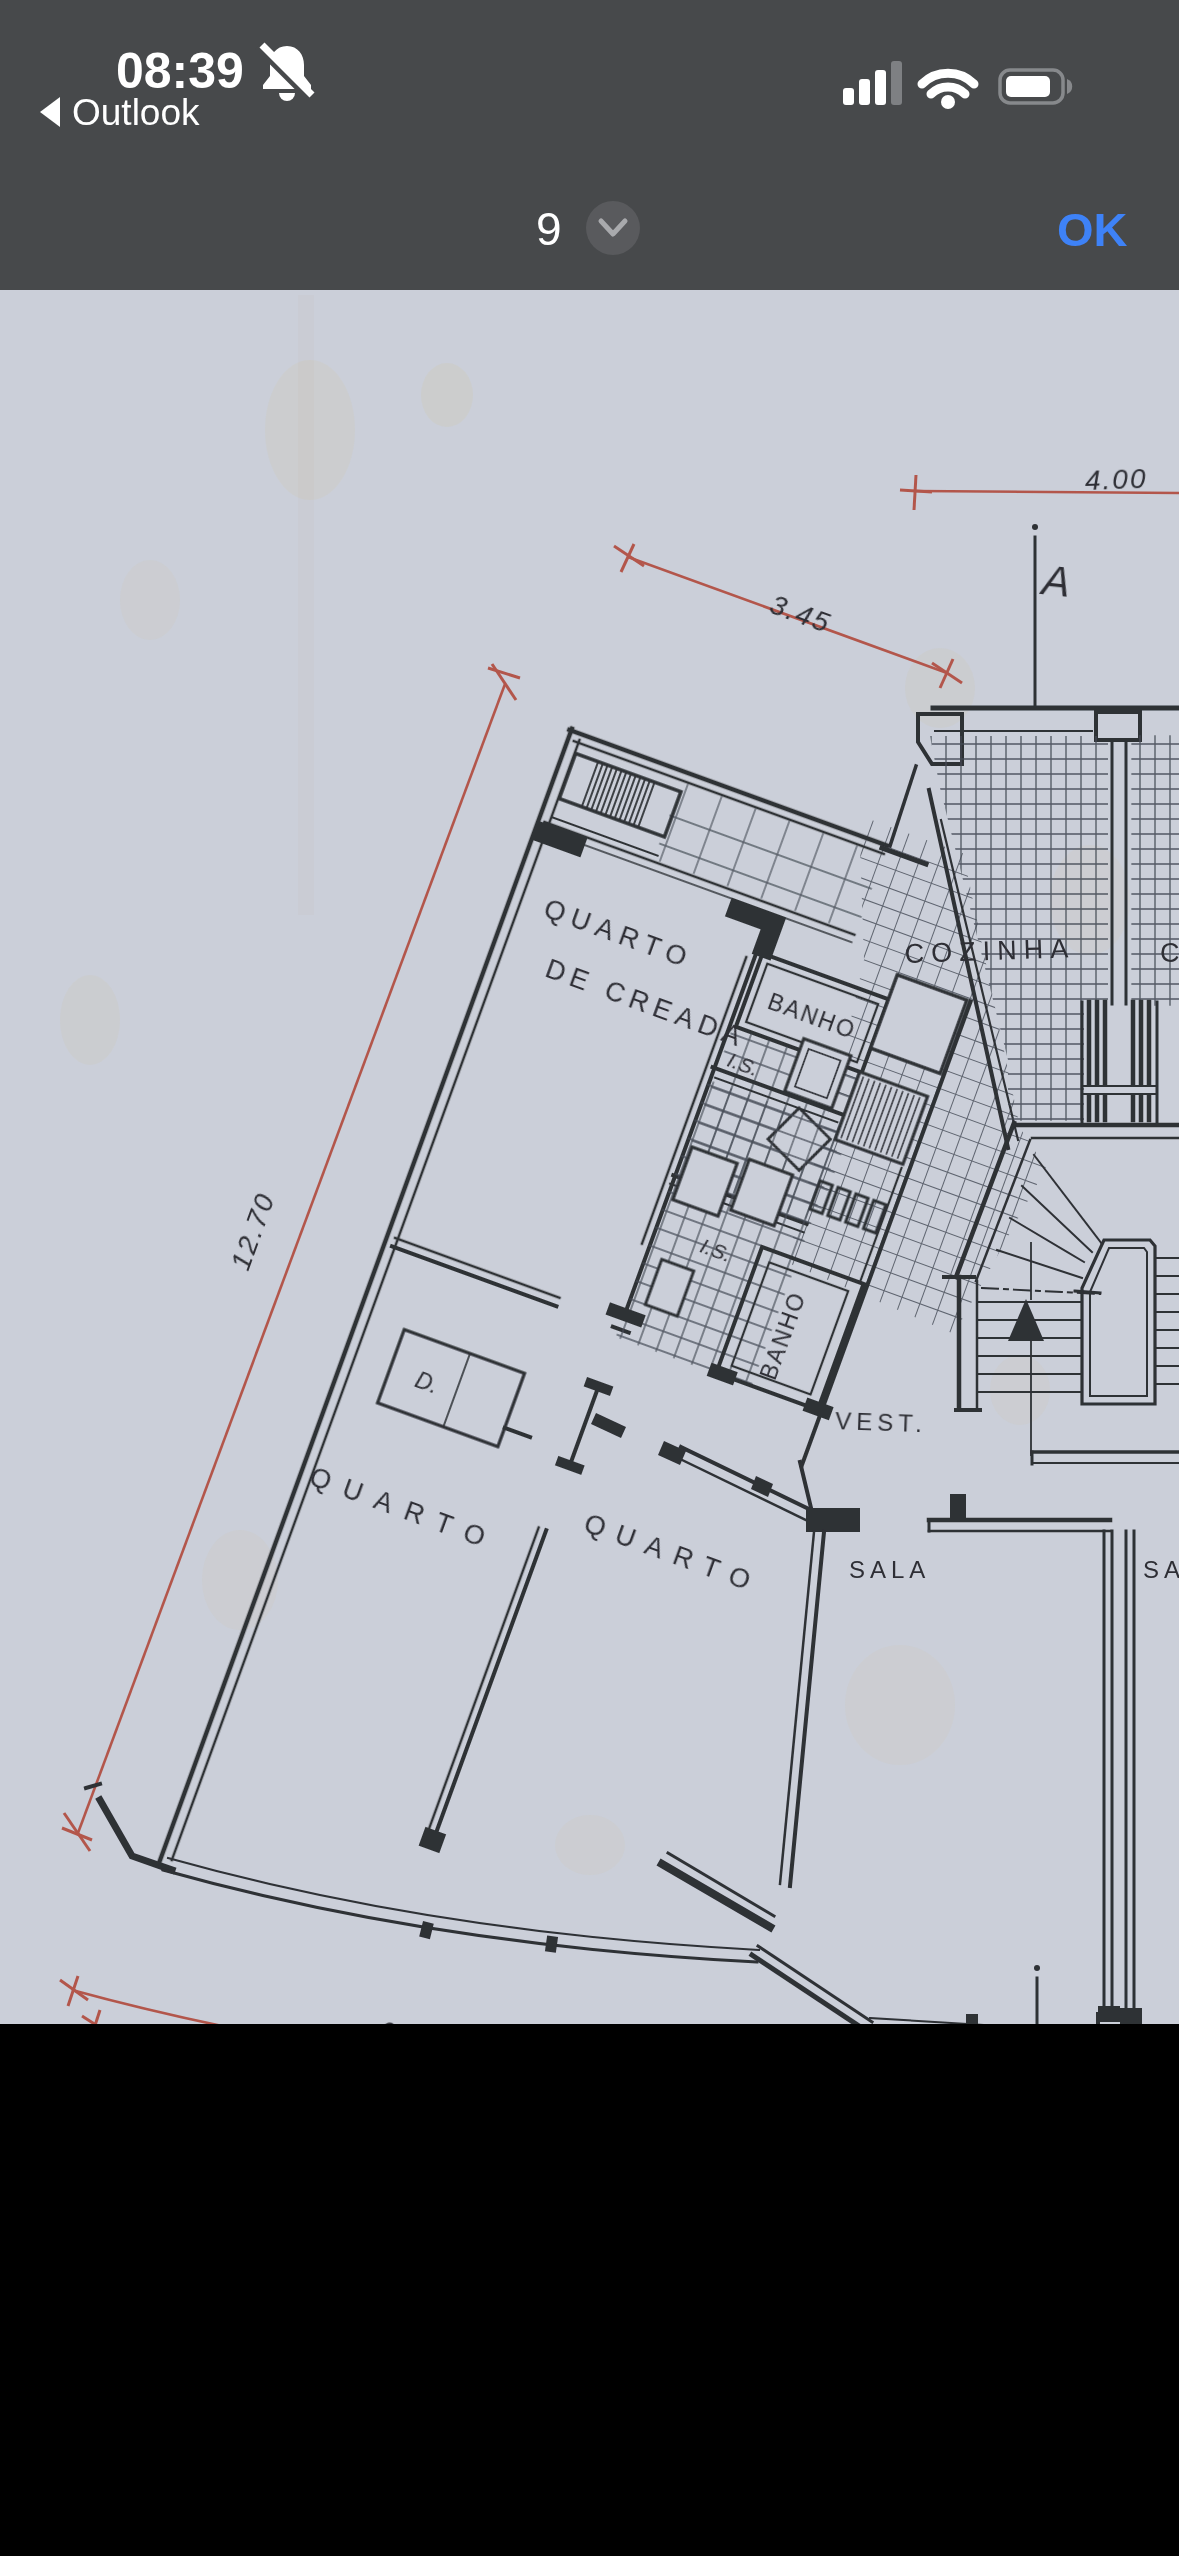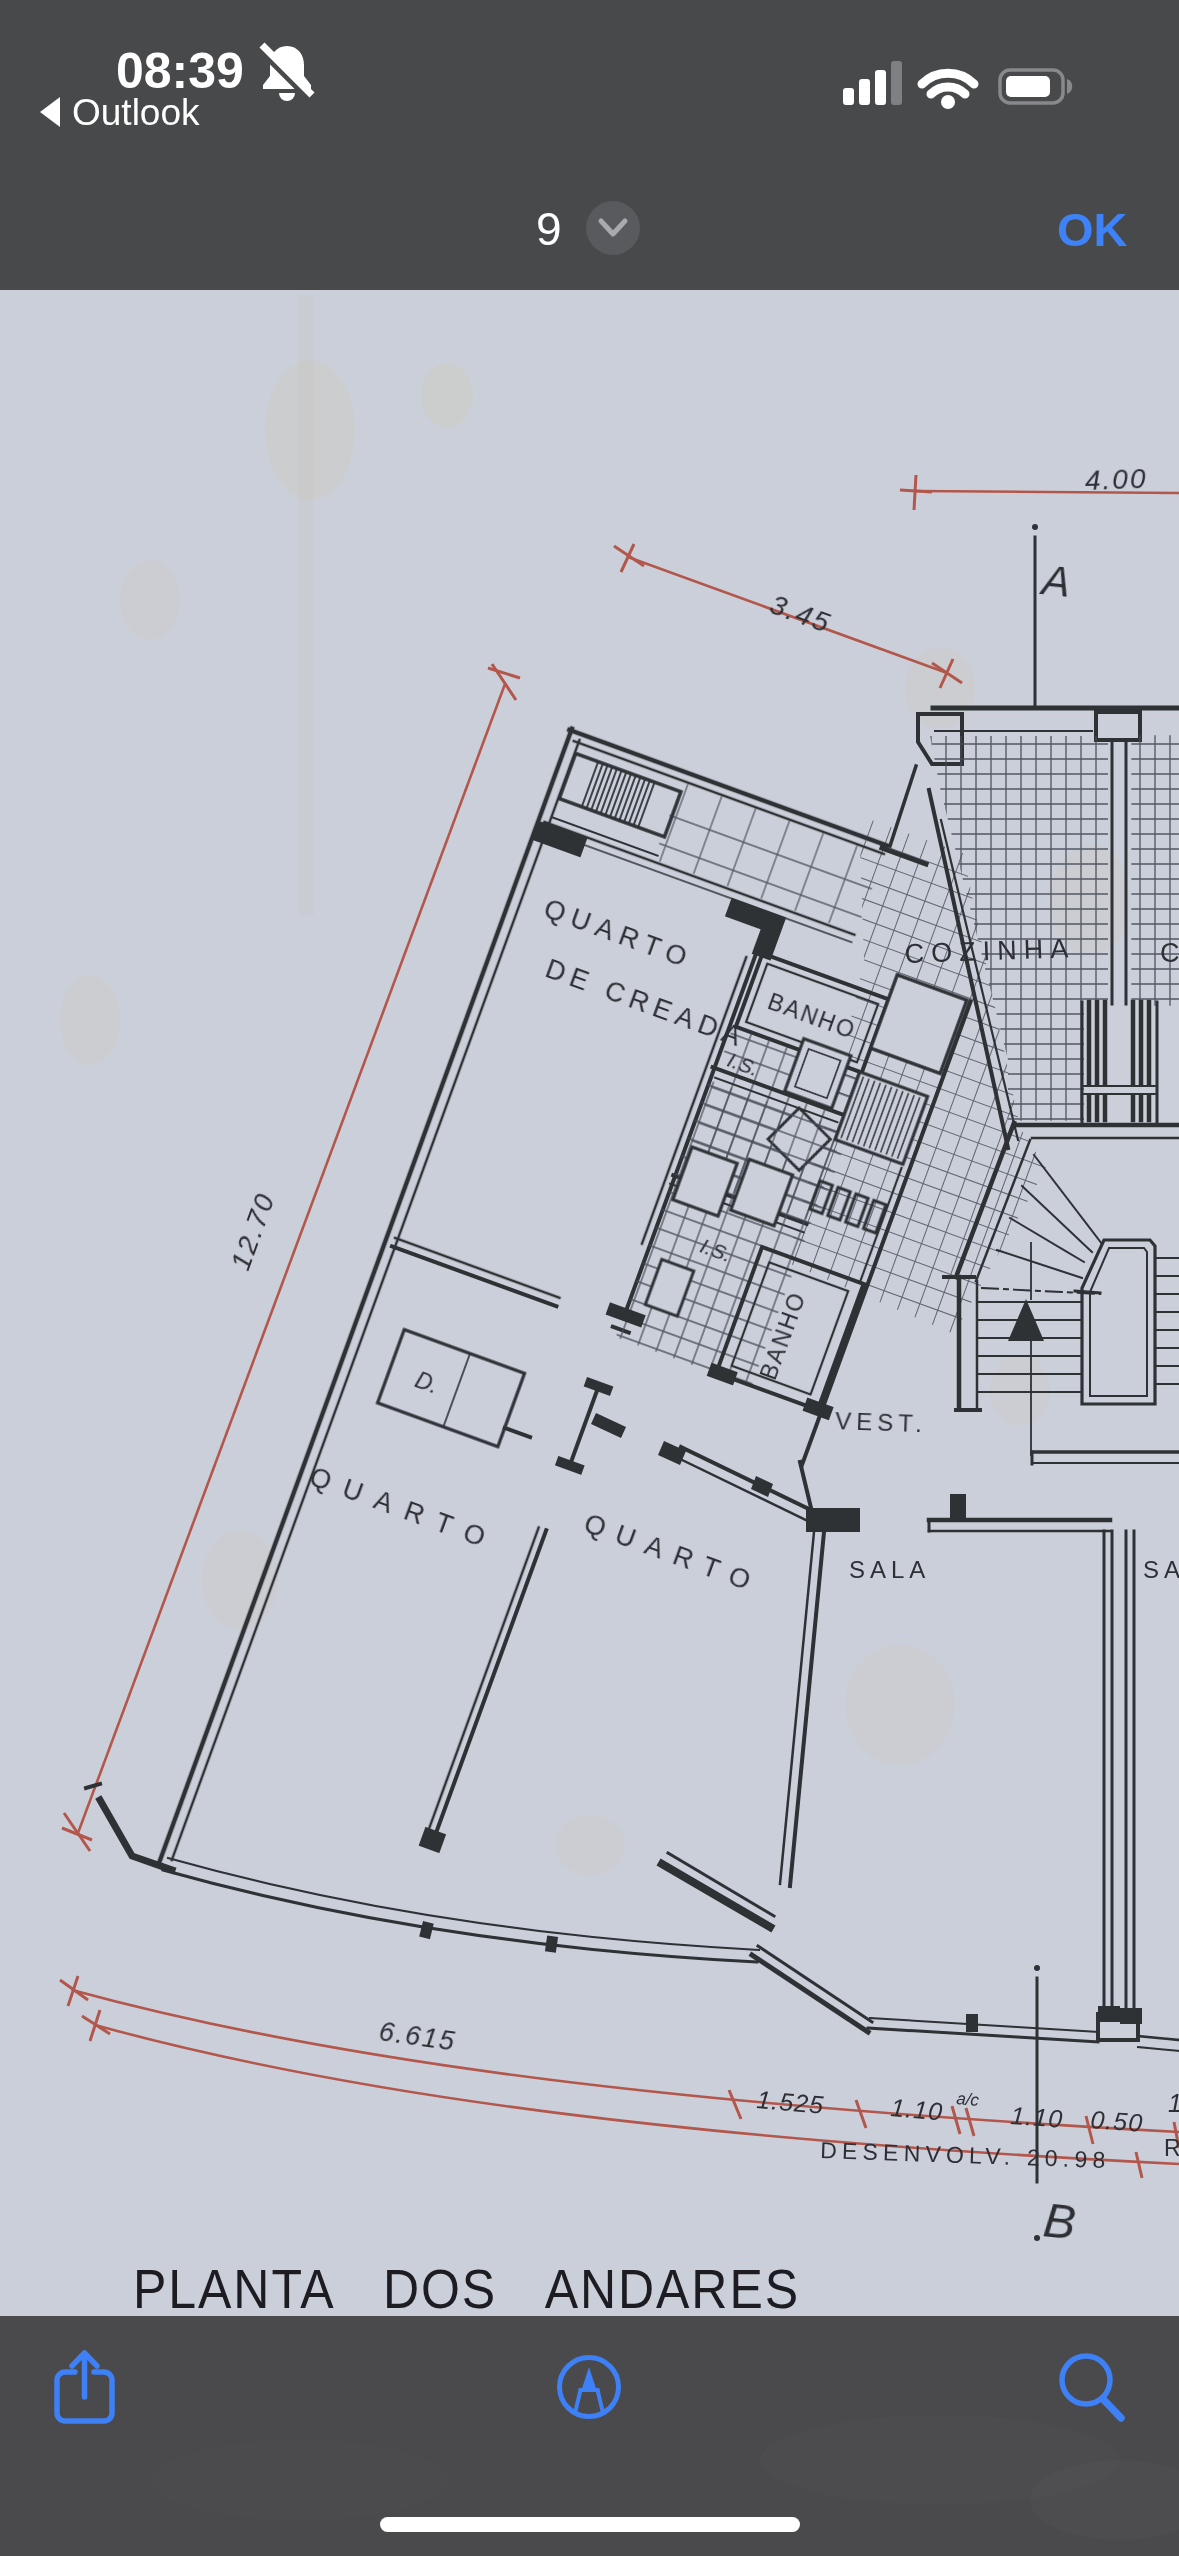--- a/index.html
+++ b/index.html
@@ -1,16 +1,16 @@
 <!DOCTYPE html>
 <html><head>
 <meta charset="utf-8">
 <style>
   html,body{margin:0;padding:0;background:#000;}
-  #app{position:relative;width:1179px;height:2556px;overflow:hidden;background:#cbcfd9;font-family:"Liberation Sans",sans-serif;}
+  #app{position:relative;width:1179px;height:2024px;overflow:hidden;background:#cbcfd9;font-family:"Liberation Sans",sans-serif;}
   svg{display:block;}
 </style>
 </head>
 <body>
 <div id="app">
 <svg width="1179" height="2556" viewBox="0 0 1179 2556">
 
 <rect x="0" y="0" width="1179" height="2556" fill="#cbcfd9"></rect>
 <defs>
         <filter id="soft" x="-5%" y="-5%" width="110%" height="110%">

